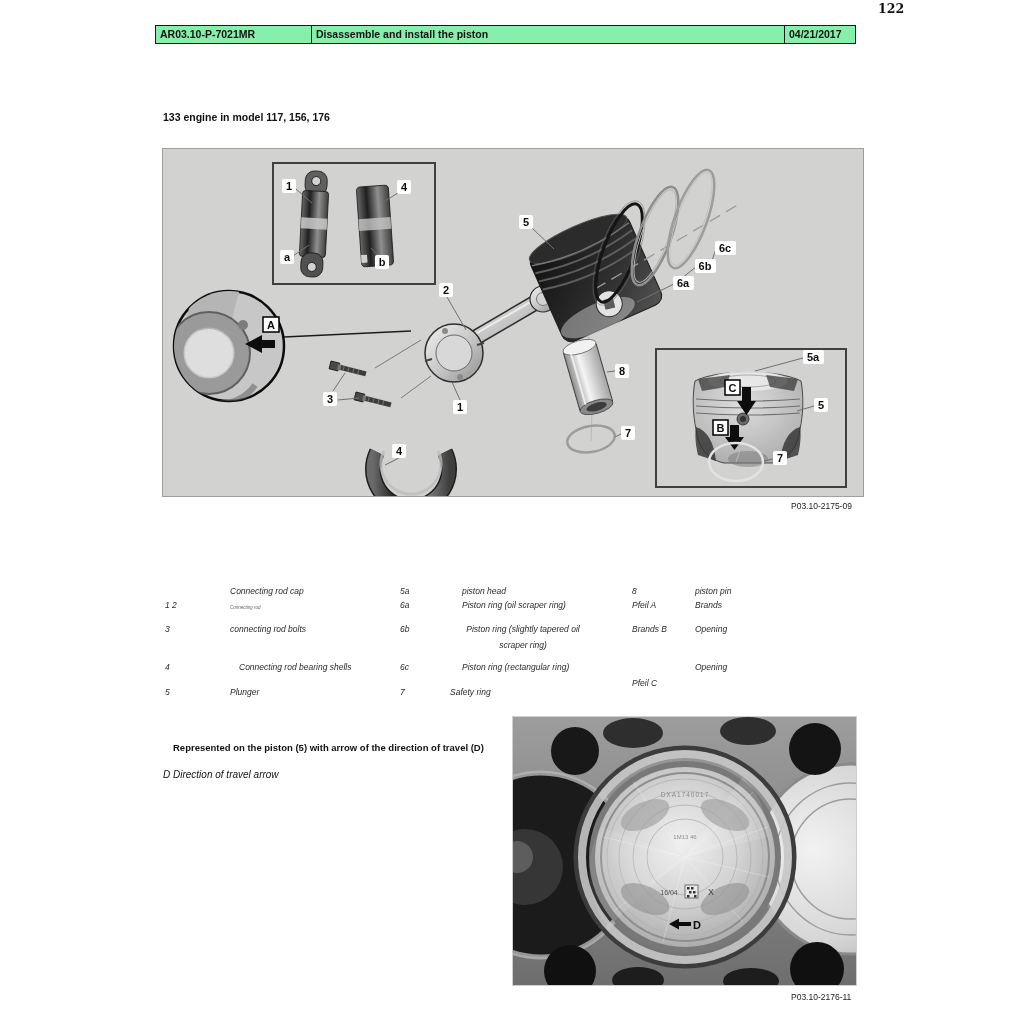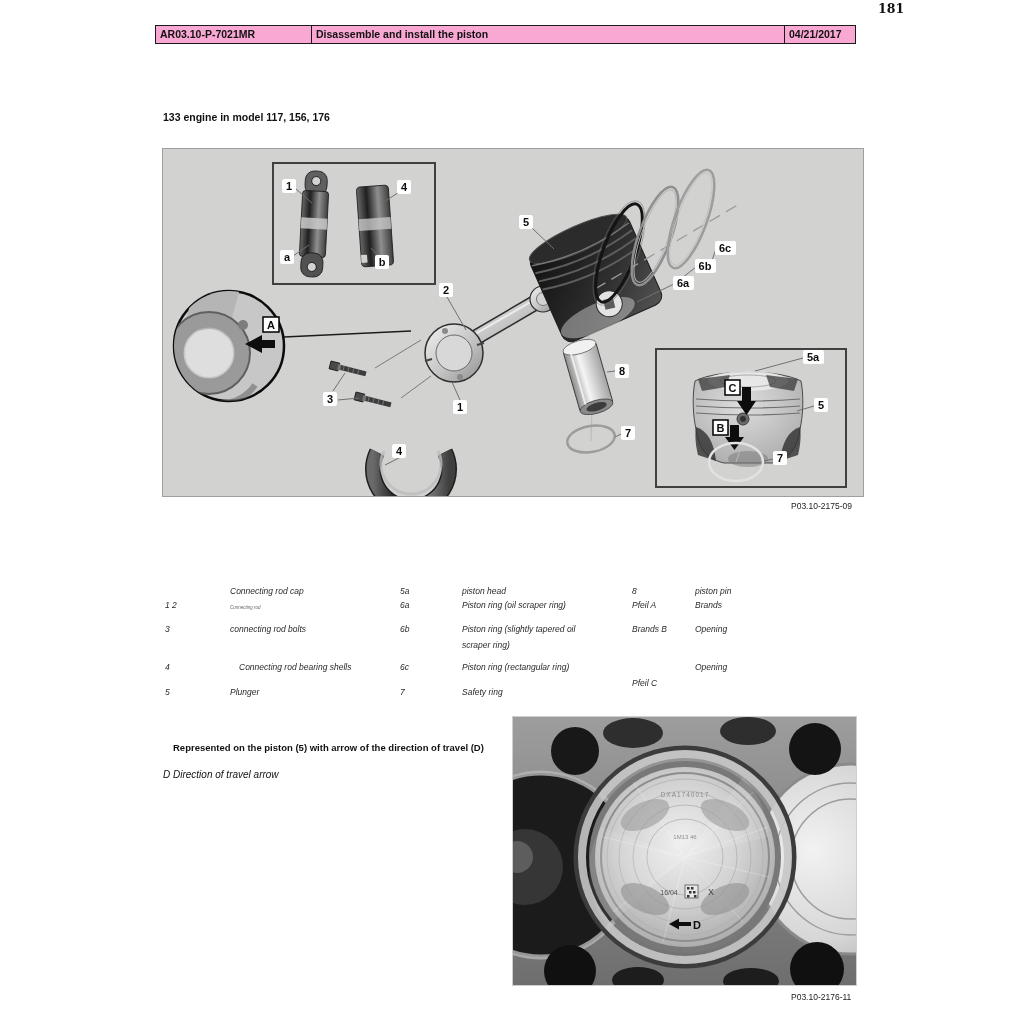--- a/index.html
+++ b/index.html
@@ -4,46 +4,46 @@
 <style>
   html,body{margin:0;padding:0;}
   body{
     width:1024px;height:1024px;position:relative;background:#ffffff;
     font-family:"Liberation Sans",sans-serif;color:#111;overflow:hidden;
   }
   .abs{position:absolute;}
   
   .pagenum{font-family:"DejaVu Serif",serif;font-weight:bold;font-size:12.5px;}
   
-  .hdr{left:155px;top:25px;width:701px;height:19px;display:flex;border:1.5px solid #1a1a1a;box-sizing:border-box;background:#f9a8d4;}
+  .hdr{left:155px;top:25px;width:701px;height:19px;display:flex;border:1.5px solid #1a1a1a;box-sizing:border-box;background:#86efac;}
   .hdr .cell{font-weight:bold;font-size:10.5px;line-height:16px;padding:0 4px;white-space:nowrap;overflow:hidden;box-sizing:border-box;}
   .hdr .c1{width:156px;border-right:1.5px solid #1a1a1a;}
   .hdr .c2{flex:1;border-right:1.5px solid #1a1a1a;}
   .hdr .c3{width:70px;}
   
   .appl{left:163px;top:84px;font-weight:bold;font-size:10.5px;line-height:13.5px;white-space:pre;}
   
   .fig1{left:162px;top:148px;width:700px;height:347px;background:#d2d3d1;border:1px solid #9f9f9f;box-sizing:content-box;}
   .figref{font-size:8.5px;color:#222;}
   
   .lg-num,.lg-desc{font-style:italic;font-size:8.5px;color:#2a2a2a;line-height:16px;}
-  .lg-desc.wrap{width:122px;display:block;}
+  .lg-desc.wrap{width:122px;display:block;text-align:center;}
   .lg-desc.tiny{font-size:4.5px;color:#666;}
   
   .note-b{left:163px;top:742px;font-weight:bold;font-size:9.5px;margin-left:10px;}
   .note-i{left:163px;top:769px;font-style:italic;font-size:10px;}
   
   .fig2{left:512px;top:716px;width:343px;height:268px;border:1px solid #cfcfcf;background:#555;}
   svg text.tagtxt{font-size:11px;font-weight:bold;fill:#0d0d0d;text-anchor:middle;font-family:"Liberation Sans",sans-serif;}
   svg text.stamp{font-family:"Liberation Sans",sans-serif;text-anchor:middle;}
 </style>
 </head>
 <body>
 
-<div class="abs pagenum" style="left:878px;top:1px;">181</div>
+<div class="abs pagenum" style="left:878px;top:1px;">122</div>
 
 <div class="abs hdr">
   <div class="cell c1">AR03.10-P-7021MR</div>
   <div class="cell c2">Disassemble and install the piston</div>
   <div class="cell c3">04/21/2017</div>
 </div>
 
 <div class="abs appl">
   <div>133 engine in model 117, 156, 176</div>
   <div>270 engine in model 117, 156, 176, 242, 246</div>
@@ -302,21 +302,21 @@
 
   <span class="abs lg-num" style="left:400px;top:583px;">5a</span>
   <span class="abs lg-desc" style="left:462px;top:583px;">piston head</span>
   <span class="abs lg-num" style="left:400px;top:597px;">6a</span>
   <span class="abs lg-desc" style="left:462px;top:597px;">Piston ring (oil scraper ring)</span>
   <span class="abs lg-num" style="left:400px;top:621px;">6b</span>
   <span class="abs lg-desc wrap" style="left:462px;top:621px;">Piston ring (slightly tapered oil scraper ring)</span>
   <span class="abs lg-num" style="left:400px;top:659px;">6c</span>
   <span class="abs lg-desc" style="left:462px;top:659px;">Piston ring (rectangular ring)</span>
   <span class="abs lg-num" style="left:400px;top:684px;">7</span>
-  <span class="abs lg-desc" style="left:462px;top:684px;">Safety ring</span>
+  <span class="abs lg-desc" style="left:450px;top:684px;">Safety ring</span>
 
   <span class="abs lg-num" style="left:632px;top:583px;">8</span>
   <span class="abs lg-desc" style="left:695px;top:583px;">piston pin</span>
   <span class="abs lg-num" style="left:632px;top:597px;">Pfeil A</span>
   <span class="abs lg-desc" style="left:695px;top:597px;text-align:right;">Brands</span>
   <span class="abs lg-num" style="left:632px;top:621px;">Brands B</span>
   <span class="abs lg-desc" style="left:695px;top:621px;">Opening</span>
   <span class="abs lg-num" style="left:632px;top:675px;">Pfeil C</span>
   <span class="abs lg-desc" style="left:695px;top:659px;">Opening</span>
 </div>

